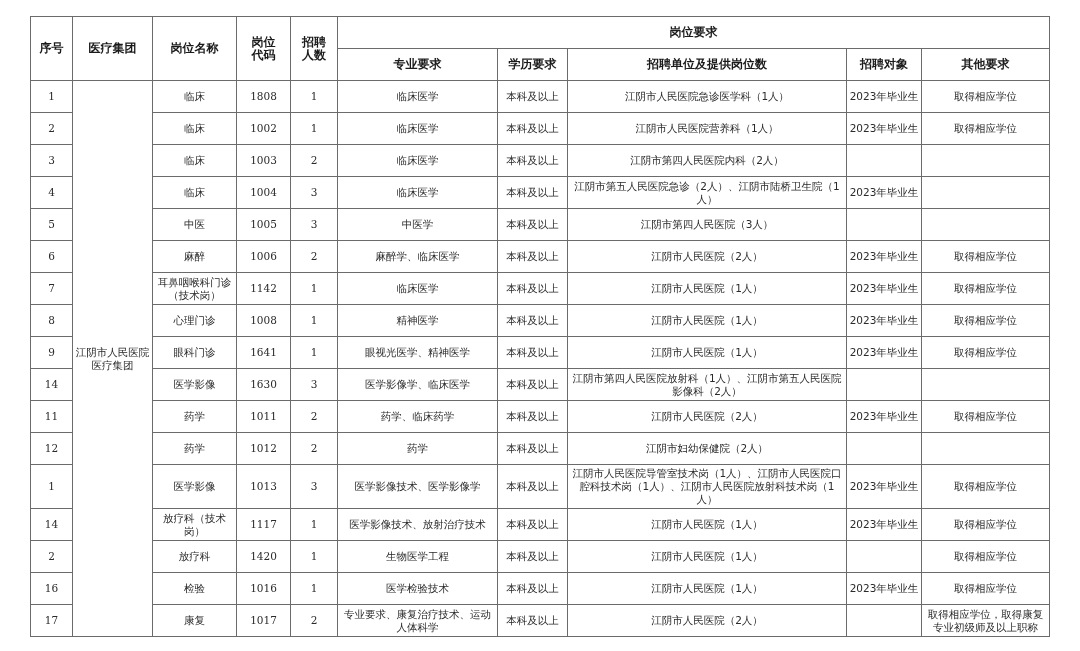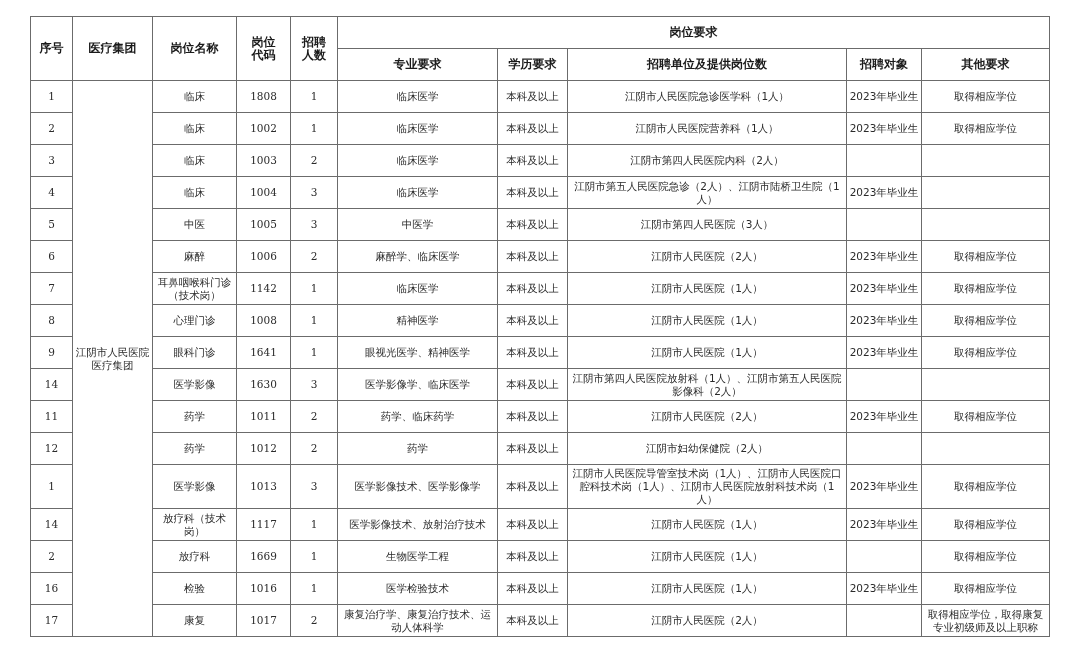--- a/index.html
+++ b/index.html
@@ -210,21 +210,21 @@
         <td class="num">1</td>
         <td>医学影像技术、放射治疗技术</td>
         <td>本科及以上</td>
         <td>江阴市人民医院（1人）</td>
         <td>2023年毕业生</td>
         <td>取得相应学位</td>
       </tr>
       <tr class="r">
         <td class="num">2</td>
         <td>放疗科</td>
-        <td class="num">1669</td>
+        <td class="num">1420</td>
         <td class="num">1</td>
         <td>生物医学工程</td>
         <td>本科及以上</td>
         <td>江阴市人民医院（1人）</td>
         <td></td>
         <td>取得相应学位</td>
       </tr>
       <tr class="r">
         <td class="num">16</td>
         <td>检验</td>
@@ -234,20 +234,20 @@
         <td>本科及以上</td>
         <td>江阴市人民医院（1人）</td>
         <td>2023年毕业生</td>
         <td>取得相应学位</td>
       </tr>
       <tr class="r">
         <td class="num">17</td>
         <td>康复</td>
         <td class="num">1017</td>
         <td class="num">2</td>
-        <td>康复治疗学、康复治疗技术、运动人体科学</td>
+        <td>专业要求、康复治疗技术、运动人体科学</td>
         <td>本科及以上</td>
         <td>江阴市人民医院（2人）</td>
         <td></td>
         <td>取得相应学位，取得康复专业初级师及以上职称</td>
       </tr>
     </tbody>
 </table>
 
 </body></html>

